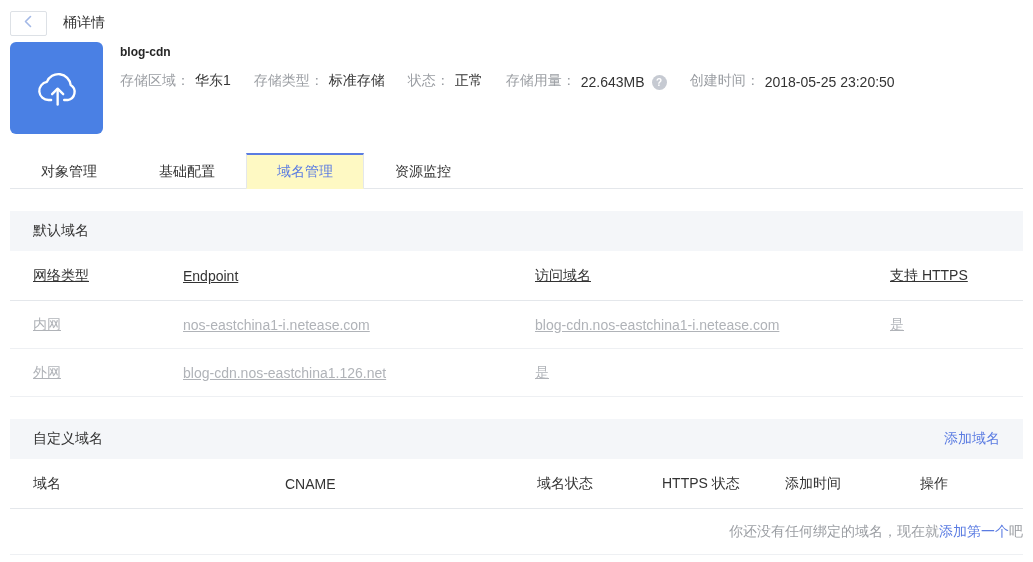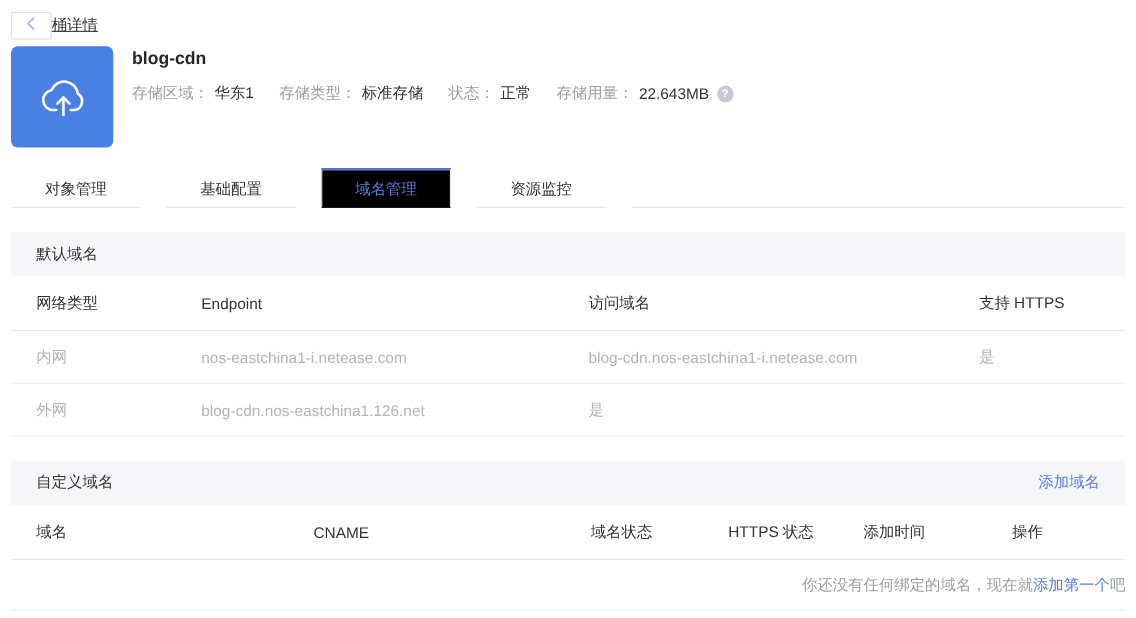--- a/index.html
+++ b/index.html
@@ -20,65 +20,65 @@
   }
   .page{width:1033px;height:562px;position:relative;}
   .content{margin:0 10px;}
 
   
   .topbar{display:flex;align-items:center;padding:10px 0 0 0;height:36px;}
   .back-btn{
     width:37px;height:25px;background:#fff;border:1px solid #dde1e6;border-radius:2px;
     display:flex;align-items:center;justify-content:center;cursor:pointer;
   }
-  .page-title{font-size:14px;color:#333;text-decoration:underline;}
+  .page-title{margin-left:16px;font-size:14px;color:#333;}
 
   
   .bucket-header{display:flex;margin-top:6px;}
   .bucket-icon{
     width:93px;height:92px;border-radius:6px;background:var(--accent);
     display:flex;align-items:center;justify-content:center;flex:none;
   }
   .bucket-meta{margin-left:17px;padding-top:3px;}
-  .bucket-name{font-size:16px;font-weight:bold;color:#262626;}
+  .bucket-name{font-size:12px;font-weight:bold;color:#262626;}
   .bucket-info{margin-top:13px;display:flex;align-items:center;white-space:nowrap;}
-  .info-item{margin-right:23px;display:flex;align-items:center;}
+  .info-item{margin-right:23px;display:flex;align-items:flex-end;}
   .info-label{color:var(--text_gray);margin-right:5px;}
   .info-value{color:#333;}
   .help-icon{
     display:inline-flex;width:15px;height:15px;border-radius:50%;background:#c6cad2;
     color:#fff;font-size:10px;font-weight:bold;align-items:center;justify-content:center;
     margin-left:7px;cursor:pointer;
   }
 
   
-  .tabbar{display:flex;margin-top:19px;height:36px;gap:23px;}
+  .tabbar{display:flex;margin-top:19px;height:36px;}
   .tab{
     width:118px;height:36px;display:flex;align-items:center;justify-content:center;
     border-bottom:1px solid var(--border);cursor:pointer;color:#333;
     border-top:2px solid transparent;
   }
   .tab.active{
     color:var(--link);border-top:2px solid var(--link);
     border-left:1px solid var(--border);border-right:1px solid var(--border);
-    border-bottom:1px solid transparent;background:#000000;
+    border-bottom:1px solid transparent;background:#fef9c3;
   }
   .tab-filler{flex:1;border-bottom:1px solid var(--border);}
 
   
   .section-bar{
     margin-top:22px;height:40px;background:var(--section_bg);
     display:flex;align-items:center;justify-content:space-between;padding:0 23px;text-align:center;
   }
   .section-title{color:#333;}
   .add-link{color:var(--link);cursor:pointer;text-decoration:none;}
 
   
   .grid-row{display:grid;align-items:center;padding-left:23px;}
-  .t1{grid-template-columns:150px 352px 355px 1fr;}
+  .t1{grid-template-columns:150px 352px 355px 1fr;text-decoration:underline;}
   .t2{grid-template-columns:252px 252px 125px 123px 135px 1fr;}
   .thead{height:50px;border-bottom:1px solid var(--border);color:#333;}
   .trow{height:48px;border-bottom:1px solid var(--row_border);color:var(--text_light);}
   .empty-row{
     height:46px;border-bottom:1px solid var(--row_border);
     display:flex;align-items:center;justify-content:flex-end;color:var(--text_gray);
   }
   .empty-row a{color:var(--link);text-decoration:none;cursor:pointer;}
 </style>
 </head>
@@ -119,20 +119,24 @@
           <span class="info-value">标准存储</span>
         </span>
         <span class="info-item">
           <span class="info-label">状态：</span>
           <span class="info-value">正常</span>
         </span>
         <span class="info-item">
           <span class="info-label">存储用量：</span>
           <span class="info-value">22.643MB</span>
           <span class="help-icon">?</span>
+        </span>
+        <span class="info-item">
+          <span class="info-label">创建时间：</span>
+          <span class="info-value">2018-05-25 23:20:50</span>
         </span>
       </div>
     </div>
   </div>
 
   <div class="content tabbar">
     <div class="tab">对象管理</div>
     <div class="tab">基础配置</div>
     <div class="tab active">域名管理</div>
     <div class="tab">资源监控</div>

